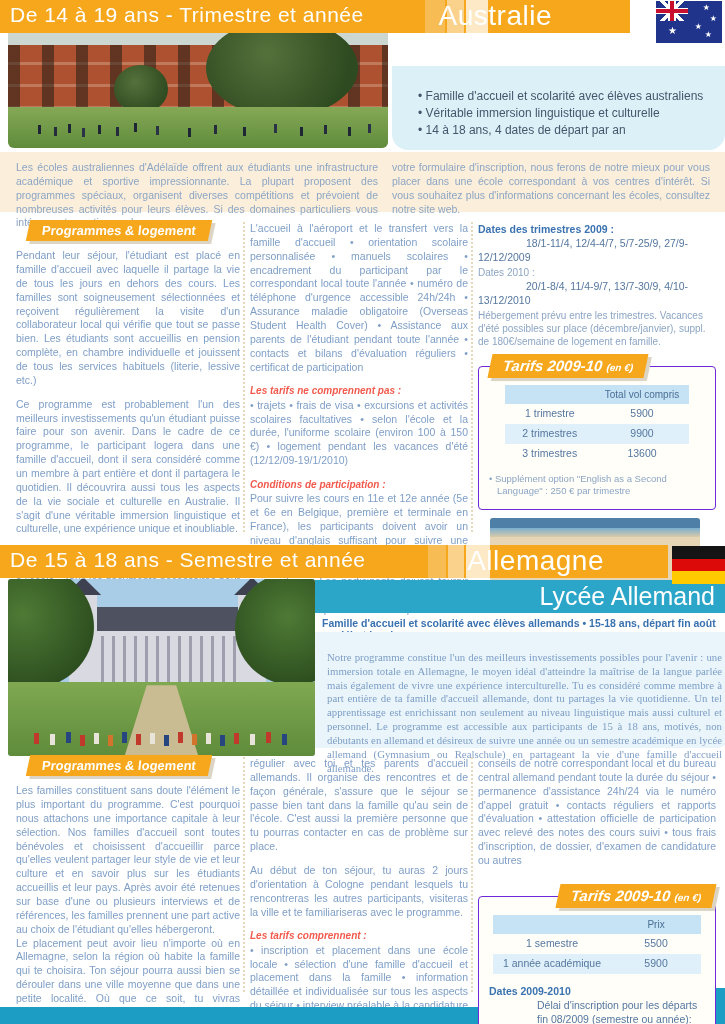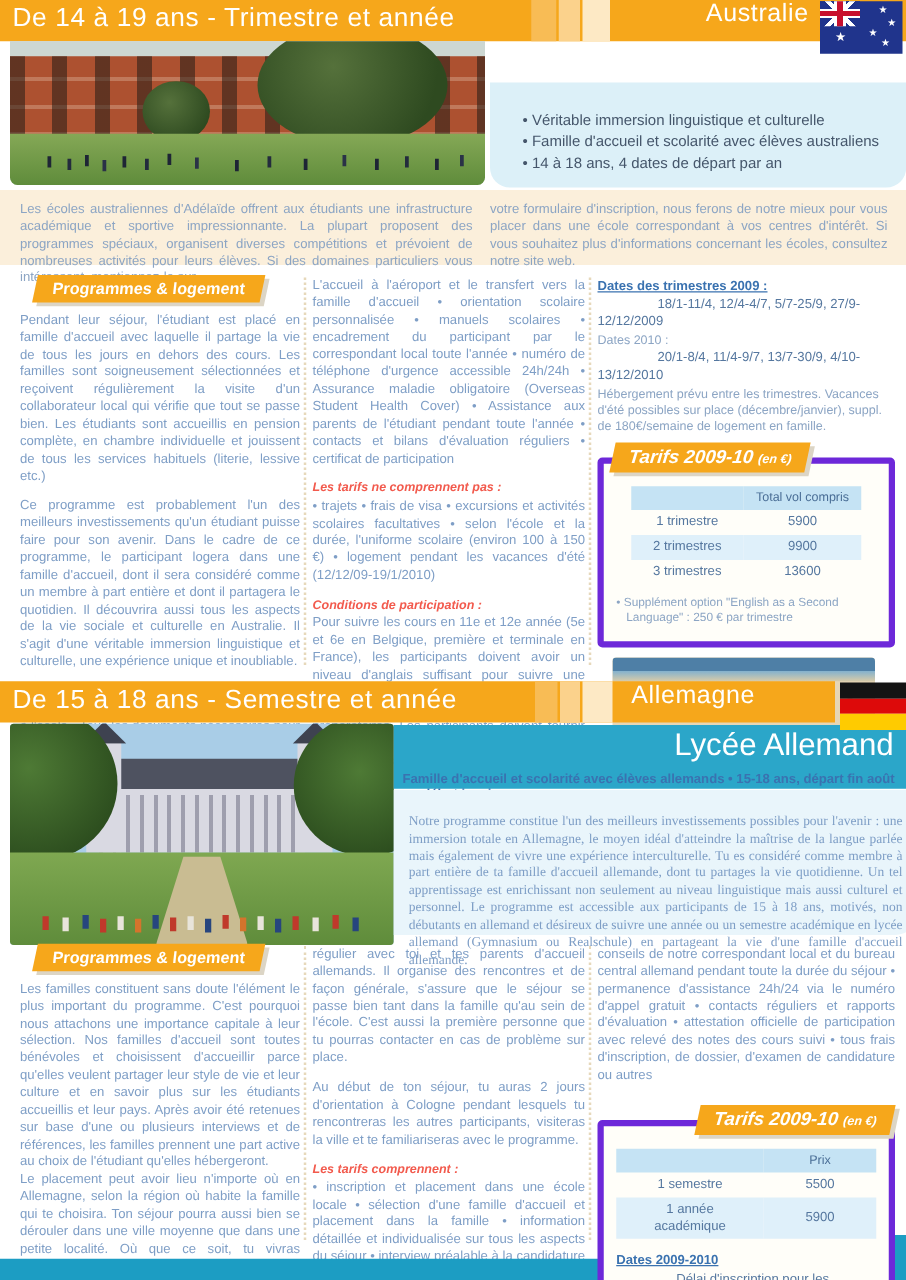--- a/index.html
+++ b/index.html
@@ -1,24 +1,24 @@
 <!DOCTYPE html>
 <html><head>
 <meta charset="utf-8">
 <style>
   html,body{margin:0;padding:0;background:#ffffff;}
   .page{position:relative;width:725px;height:1024px;background:#ffffff;overflow:hidden;
         font-family:"Liberation Sans",sans-serif;}
 
   
   .bar-orange{position:absolute;left:0;height:33px;background:#F6A71B;color:#fff;}
-  .bar1{top:0;width:725px;text-align:center;}
+  .bar1{top:0;width:630px;text-align:center;}
   .bar2{top:545px;width:668px;}
   .bar-title{position:absolute;left:10px;top:3px;font-size:21px;letter-spacing:.5px;}
-  .bar-country{position:absolute;top:0;font-size:20px;letter-spacing:.5px;}
+  .bar-country{position:absolute;top:0;font-size:28px;letter-spacing:.5px;}
   .bar1 .bar-country{right:78px;}
   .bar2 .bar-country{right:64px;}
   .stripe{position:absolute;top:0;height:33px;}
   .s1{background:#F8BC55;}
   .s2{background:#FBD28C;}
   .s3{background:#FDE9C5;}
   .bar1 .s1{left:425px;width:20px;}
   .bar1 .s2{left:447px;width:17px;}
   .bar1 .s3{left:466px;width:22px;}
   .bar2 .s1{left:428px;width:18px;}
@@ -39,21 +39,21 @@
   .st1{left:12px;top:26px;font-size:10px;}
   .st2{right:12px;top:3px;}  .st3{right:5px;top:14px;}
   .st4{right:20px;top:22px;} .st5{right:10px;top:30px;}
   .ger-flag{position:absolute;left:672px;top:546px;width:53px;height:38px;z-index:5;}
   .ger-flag div{height:33.33%;}
   .gf-black{background:#141414;} .gf-red{background:#DD0A0A;} .gf-gold{background:#FFCB00;}
 
   
   .teal-bar{position:absolute;background:#2BA6C9;color:#fff;text-align:right;}
   .teal1{left:392px;top:33px;width:333px;height:33px;}
-  .teal2{left:315px;top:580px;width:410px;height:51px;}
+  .teal2{left:315px;top:580px;width:410px;height:33px;}
   .teal-bar span{font-size:25px;line-height:33px;padding-right:10px;display:block;}
 
   
   .highlight-box{position:absolute;left:392px;top:66px;width:333px;height:84px;
     background:#DCF0F8;border-radius:0 0 16px 16px;padding-top:22px;box-sizing:border-box;}
   .hl{font-size:12px;color:#45566B;padding-left:26px;line-height:17px;}
   .hl::before{content:"• ";}
 
   
   .photo{position:absolute;overflow:hidden;}
@@ -131,32 +131,32 @@
   
   .ribbon{display:inline-block;background:#F6A71B;color:#fff;transform:skewX(-12deg);
     box-shadow:4px 3px 0 #DCD5C5;padding:2px 13px;margin:6px 0 0 12px;position:relative;z-index:3;}
   .ribbon .rb-in{display:inline-block;transform:skewX(6deg);font-weight:bold;font-style:italic;font-size:15px;}
   .ribbon .rb-unit{font-size:10px;font-weight:bold;}
   .prog-btn{display:inline-block;background:#F6A71B;color:#fff;transform:skewX(-12deg);
     box-shadow:4px 3px 0 #DCD5C5;padding:2px 14px;margin:0 0 8px 12px;}
   .prog-btn span{display:inline-block;transform:skewX(6deg);font-weight:bold;font-size:13px;}
 
   
-  .tarif-box{border:5px solid #6d28d9;border-radius:4px;background:#FFFEF9;
+  .tarif-box{border:1px solid #6d28d9;border-radius:4px;background:#FFFEF9;
     margin-top:-12px;padding:18px 10px 10px 10px;position:relative;z-index:1;}
   .price-table{border-collapse:collapse;margin:0 auto;font-size:10.5px;color:#55779F;}
   .price-table td{padding:3px 10px;color:#55779F;text-align:center;min-width:70px;}
   .price-table .t-head td{background:#C5E3F4;color:#4A6E96;font-size:10px;}
   .price-table .t-head td:first-child{background:#C5E3F4;}
   .price-table tr.alt td{background:#DFF0FA;}
   .notes{margin-top:9px;font-size:9.5px;line-height:1.3;color:#8CA5C4;text-align:left;}
   .notes div{padding-left:8px;text-indent:-8px;margin-bottom:2px;}
 
   .dates-block{font-size:10.5px;line-height:1.35;text-align:left;}
-  .blue-bold{color:#3A72B0;font-weight:bold;text-decoration:underline;}
+  .blue-bold{color:#3A72B0;font-weight:bold;}
   .blue-mid{color:#55779F;margin-left:48px;}
   .blue-light{color:#8CA5C4;font-size:10px;line-height:1.3;}
 
   
   .ger-subtitle{position:absolute;left:322px;top:617px;width:400px;font-size:10.5px;
     font-weight:bold;color:#3A72B0;}
   .ger-intro-box{position:absolute;left:315px;top:632px;width:419px;height:116px;
     background:#E9F5FB;border-radius:0 0 18px 0;box-sizing:border-box;padding:19px 12px;font-family:Liberation Serif, serif;}
   .ger-intro-box p{margin:0;font-size:10.8px;line-height:1.28;color:#7E9EC6;text-align:justify;}
 
@@ -191,22 +191,22 @@
     <div class="sp-sky"></div>
     <div class="sp-building"></div>
     <div class="sp-tree t2"></div>
     <div class="sp-tree t1"></div>
     <div class="sp-lawn"></div>
     <div class="sp-students"></div>
   </div>
 
 
   <div class="highlight-box">
+    <div class="hl">Famille d'accueil et scolarité avec élèves australiens</div>
     <div class="hl">Véritable immersion linguistique et culturelle</div>
-    <div class="hl">Famille d'accueil et scolarité avec élèves australiens</div>
     <div class="hl">14 à 18 ans, 4 dates de départ par an</div>
   </div>
 
   <div class="cream-band">
     <div class="intro-col intro-left">Les écoles australiennes d'Adélaïde offrent aux étudiants une infrastructure académique et sportive impressionnante. La plupart proposent des programmes spéciaux, organisent diverses compétitions et prévoient de nombreuses activités pour leurs élèves. Si des domaines particuliers vous intéressent, mentionnez-le sur</div>
     <div class="intro-col intro-right">votre formulaire d'inscription, nous ferons de notre mieux pour vous placer dans une école correspondant à vos centres d'intérêt. Si vous souhaitez plus d'informations concernant les écoles, consultez notre site web.</div>
   </div>
 
   <div class="col colA1">
     <div class="prog-btn">

